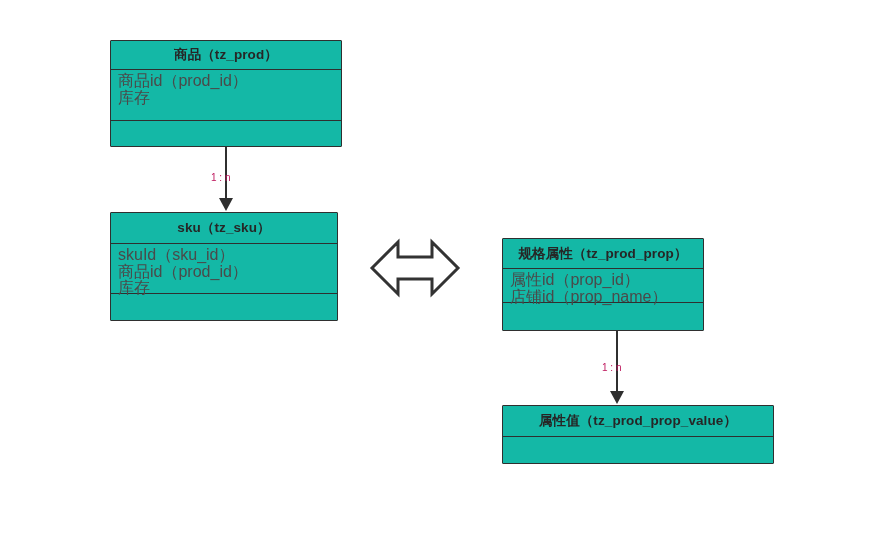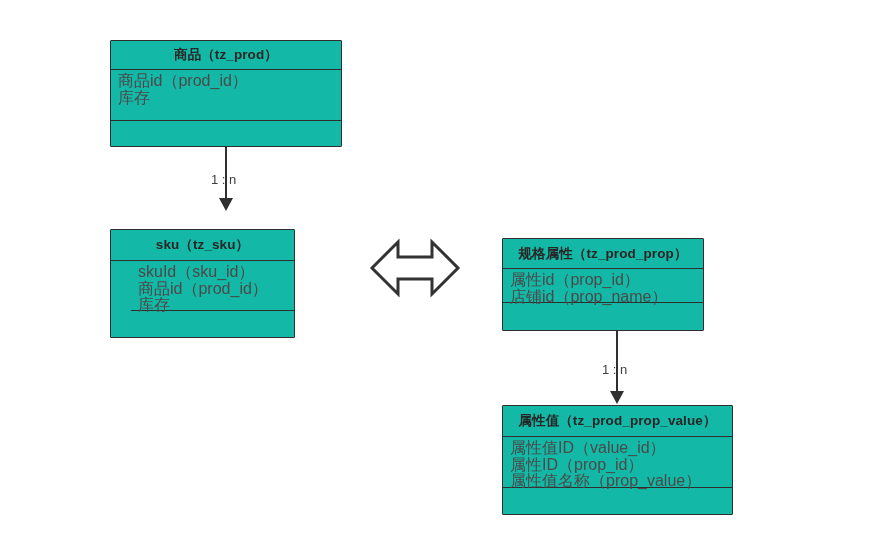--- a/index.html
+++ b/index.html
@@ -56,31 +56,31 @@
   .entity-footer {
     box-sizing: border-box;
   }
 
   
   #entity-prod        { left: 110px; top: 40px;  width: 232px; }
   #entity-prod .entity-title  { height: 29px; }
   #entity-prod .entity-fields { height: 51px; }
   #entity-prod .entity-footer { height: 25px; }
 
-  #entity-sku         { left: 110px; top: 229px; width: 185px; }
+  #entity-sku         { left: 110px; top: 212px; width: 228px; }
   #entity-sku .entity-title   { height: 31px; }
-  #entity-sku .entity-fields  { height: 50px; margin-left: 20px; }
+  #entity-sku .entity-fields  { height: 50px; }
   #entity-sku .entity-footer  { height: 26px; }
 
   #entity-prop        { left: 502px; top: 238px; width: 202px; }
   #entity-prop .entity-title  { height: 30px; }
   #entity-prop .entity-fields { height: 34px; }
   #entity-prop .entity-footer { height: 27px; }
 
-  #entity-prop-value  { left: 502px; top: 405px; width: 231px; }
+  #entity-prop-value  { left: 502px; top: 405px; width: 272px; }
   #entity-prop-value .entity-title  { height: 31px; }
   #entity-prop-value .entity-fields { height: 51px; }
   #entity-prop-value .entity-footer { height: 26px; }
 
   
   .connector {
     position: absolute;
   }
   .conn-line {
     position: absolute;
@@ -90,22 +90,22 @@
   .conn-head {
     position: absolute;
     width: 0;
     height: 0;
     border-left: 7px solid transparent;
     border-right: 7px solid transparent;
     border-top: 13px solid #2f2f2f;
   }
   .conn-label {
     position: absolute;
-    font-size: 13px;
-    color: #404040;
+    font-size: 10px;
+    color: #be185d;
     white-space: nowrap;
   }
 
   #conn-prod-sku { left: 0; top: 0; }
   #conn-prod-sku .conn-line  { left: 225px; top: 147px; height: 52px; }
   #conn-prod-sku .conn-head  { left: 218.8px; top: 198px; }
   #conn-prod-sku .conn-label { left: 211px; top: 172px; }
 
   #conn-prop-value { left: 0; top: 0; }
   #conn-prop-value .conn-line  { left: 616px; top: 330px; height: 62px; }
@@ -168,21 +168,16 @@
   </div>
 
   <div class="connector" id="conn-prop-value">
     <div class="conn-line"></div>
     <div class="conn-head"></div>
     <div class="conn-label">1 : n</div>
   </div>
 
   <div class="entity" id="entity-prop-value">
     <div class="entity-title">属性值（tz_prod_prop_value）</div>
-    <div class="entity-fields">
-      <div class="field">属性值ID（value_id）</div>
-      <div class="field">属性ID（prop_id）</div>
-      <div class="field">属性值名称（prop_value）</div>
-    </div>
     <div class="entity-footer"></div>
   </div>
 
 </div>
 
 </body></html>

